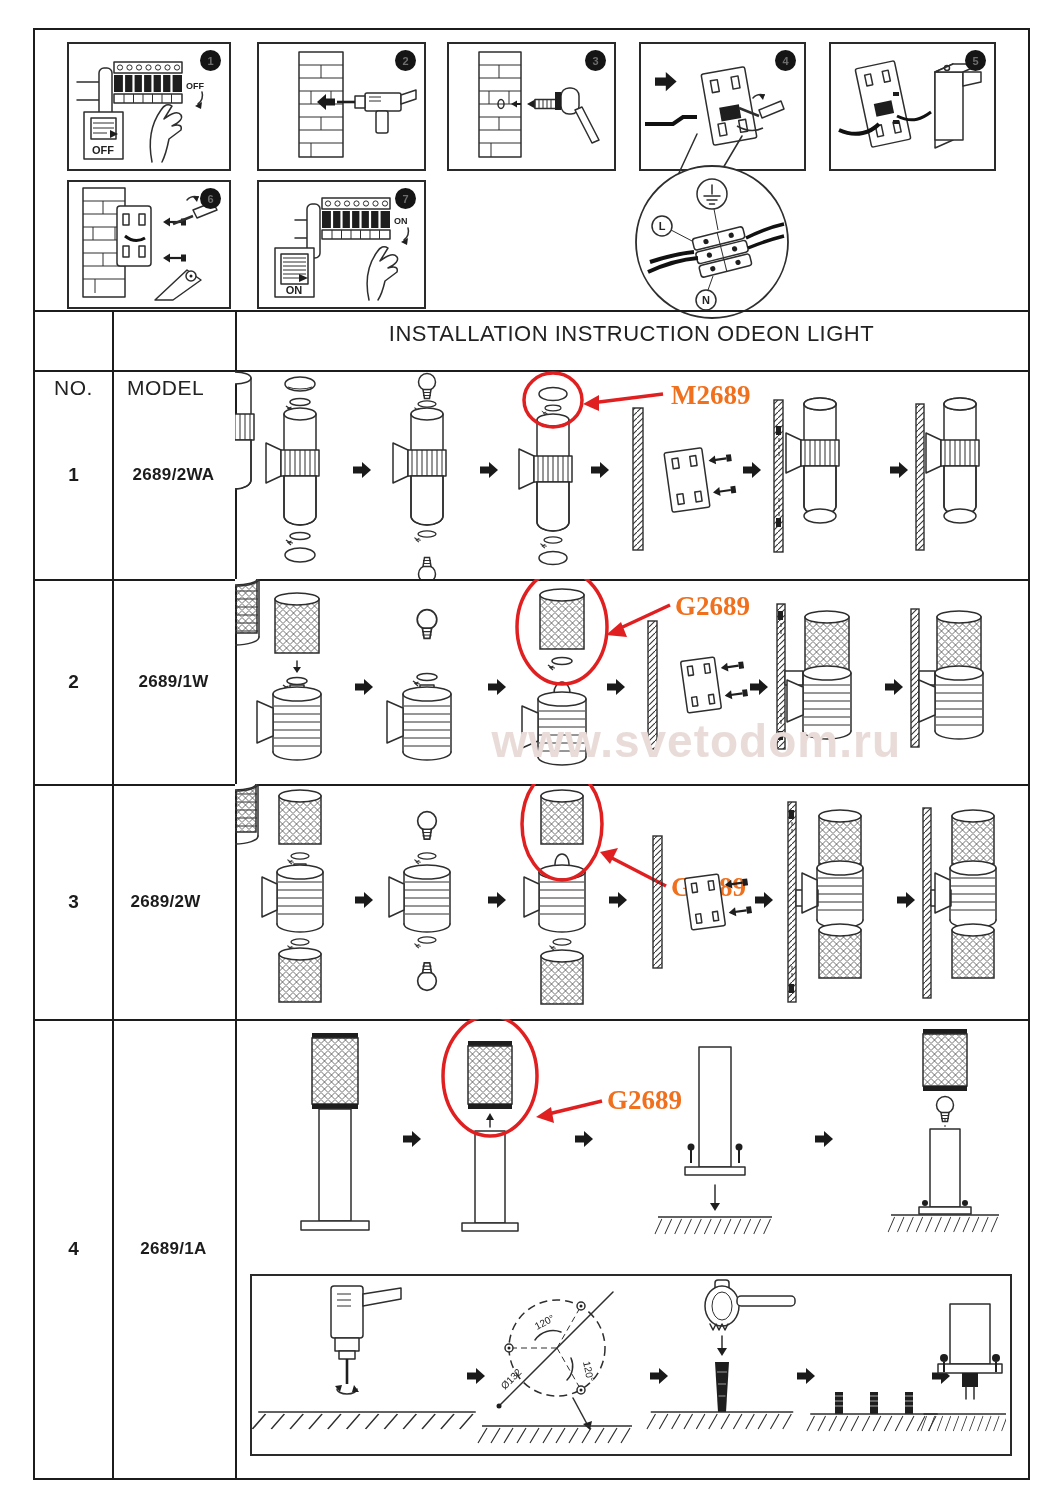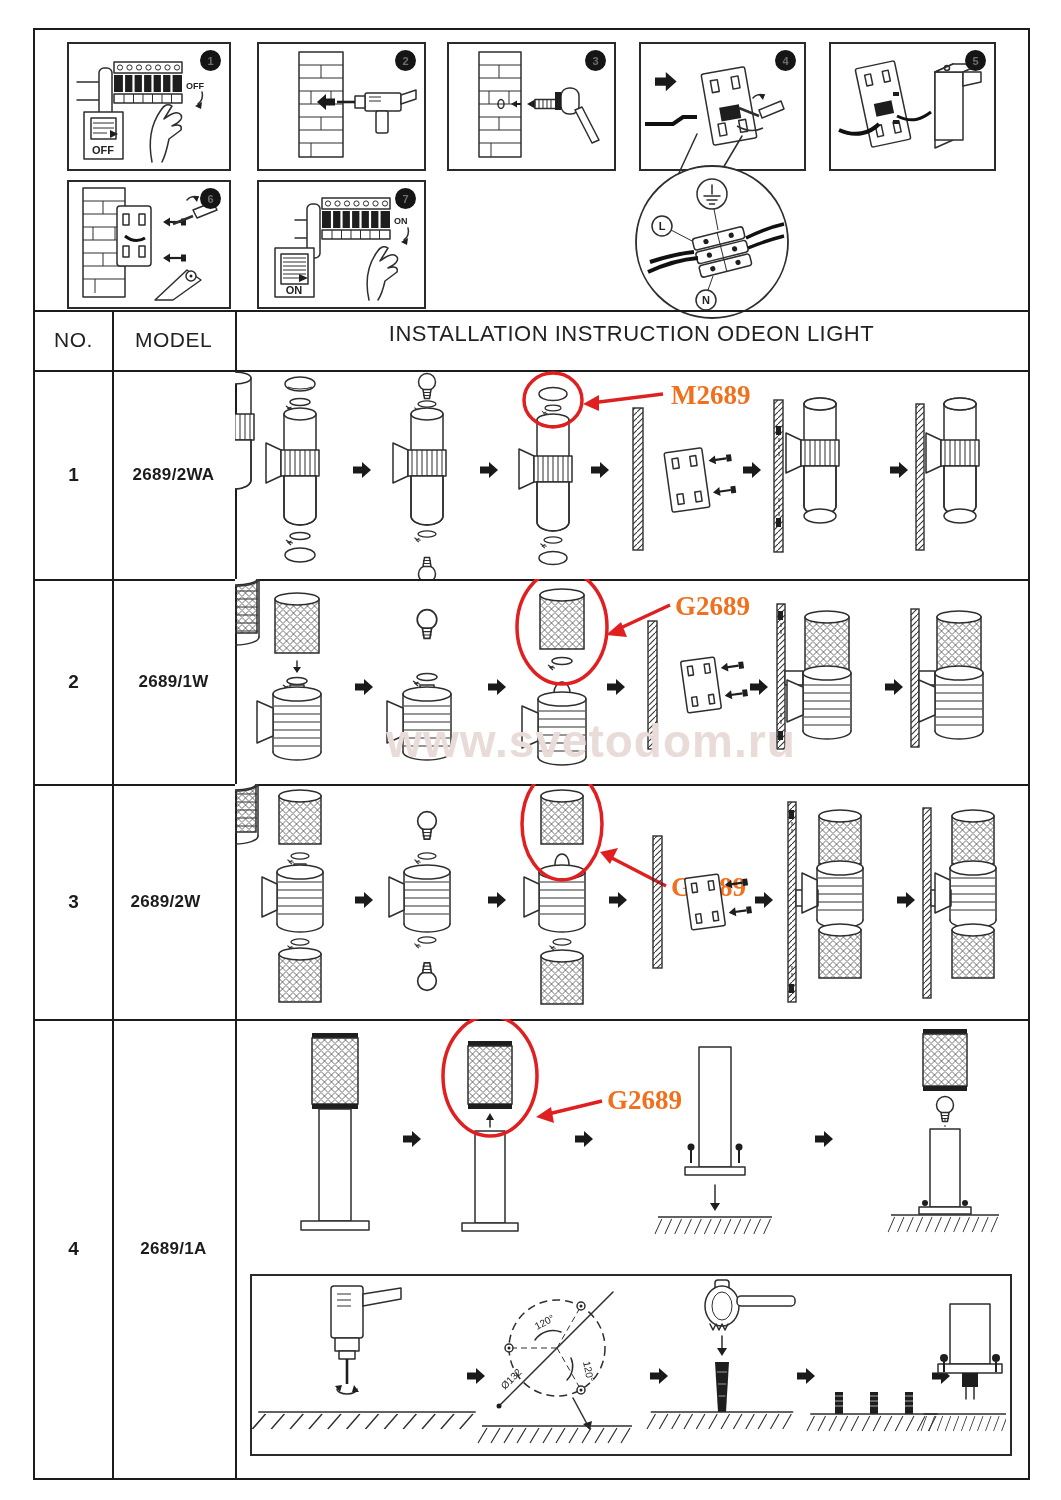--- a/index.html
+++ b/index.html
@@ -6,26 +6,26 @@
   .canvas{position:relative;width:1061px;height:1500px;background:#fff;overflow:hidden;
           font-family:"Liberation Sans",sans-serif;color:#1c1c1c;}
   .outer{position:absolute;left:33px;top:28px;width:993px;height:1448px;border:2px solid #1c1c1c;}
   .panel{position:absolute;border:2px solid #2a2a2a;background:#fff;}
   .badge{position:absolute;top:6px;right:8px;width:21px;height:21px;border-radius:50%;
          background:#151515;color:#6e6e6e;font:bold 11px "Liberation Sans",sans-serif;
          display:flex;align-items:center;justify-content:center;}
   .hl{position:absolute;left:0;width:993px;border-top:2px solid #1c1c1c;}
   .vl{position:absolute;width:0;border-left:2px solid #1c1c1c;}
   .cell{position:absolute;display:flex;align-items:center;justify-content:center;text-align:center;}
-  .hdr{font:21px "Liberation Sans",sans-serif;letter-spacing:.5px;color:#222;}
+  .hdr{font:21px "Liberation Sans",sans-serif;letter-spacing:.5px;color:#222;margin-top:48px;}
   .title{font:22px "Liberation Sans",sans-serif;letter-spacing:.5px;color:#222;}
   .rowno{font:bold 19px "Liberation Sans",sans-serif;}
   .model{font:bold 17px "Liberation Sans",sans-serif;letter-spacing:.3px;}
   .rowsvg{position:absolute;left:200px;}
-  .watermark{position:absolute;left:236px;top:684px;width:640px;text-align:center;
+  .watermark{position:absolute;left:226px;top:684px;width:640px;text-align:right;
              font:bold 46px "Liberation Sans",sans-serif;color:#e9dcd8;letter-spacing:1px;
              pointer-events:none;z-index:5;}
   .subpanel{position:absolute;left:215px;top:1244px;width:758px;height:178px;border:2px solid #2a2a2a;}
   .ln{fill:none;stroke:#2e2e2e;stroke-width:1.5;stroke-linecap:round;stroke-linejoin:round;}
   .lnf{fill:#fff;stroke:#2e2e2e;stroke-width:1.5;stroke-linejoin:round;}
   .dk{fill:#1e1e1e;stroke:none;}
   .thin{fill:none;stroke:#2e2e2e;stroke-width:1;}
   .red{fill:none;stroke:#e02020;stroke-width:3.5;}
   .redf{fill:#e02020;stroke:none;}
   .callout{font:bold 27px "Liberation Serif",serif;fill:#f0701d;}
@@ -293,21 +293,21 @@
 
   <div class="hl" style="top:280px"></div>
   <div class="hl" style="top:340px"></div>
   <div class="hl" style="top:549px"></div>
   <div class="hl" style="top:754px"></div>
   <div class="hl" style="top:989px"></div>
   <div class="vl" style="left:77px;top:280px;height:1168px"></div>
   <div class="vl" style="left:200px;top:280px;height:1168px"></div>
 
   <div class="cell hdr" style="left:0;top:280px;width:77px;height:60px">NO.</div>
-  <div class="cell hdr" style="left:77px;top:280px;width:123px;height:60px">MODEL</div>
+  <div class="cell hdr" style="left:69px;top:280px;width:123px;height:60px">MODEL</div>
   <div class="cell title" style="left:200px;top:280px;width:793px;height:48px">INSTALLATION INSTRUCTION ODEON LIGHT</div>
 
   <div class="cell rowno" style="left:0;top:340px;width:77px;height:209px">1</div>
   <div class="cell model" style="left:77px;top:340px;width:123px;height:209px">2689/2WA</div>
   <div class="cell rowno" style="left:0;top:549px;width:77px;height:205px">2</div>
   <div class="cell model" style="left:77px;top:549px;width:123px;height:205px">2689/1W</div>
   <div class="cell rowno" style="left:0;top:754px;width:77px;height:235px">3</div>
   <div class="cell model" style="left:69px;top:754px;width:123px;height:235px">2689/2W</div>
   <div class="cell rowno" style="left:0;top:989px;width:77px;height:459px">4</div>
   <div class="cell model" style="left:77px;top:989px;width:123px;height:459px">2689/1A</div>

